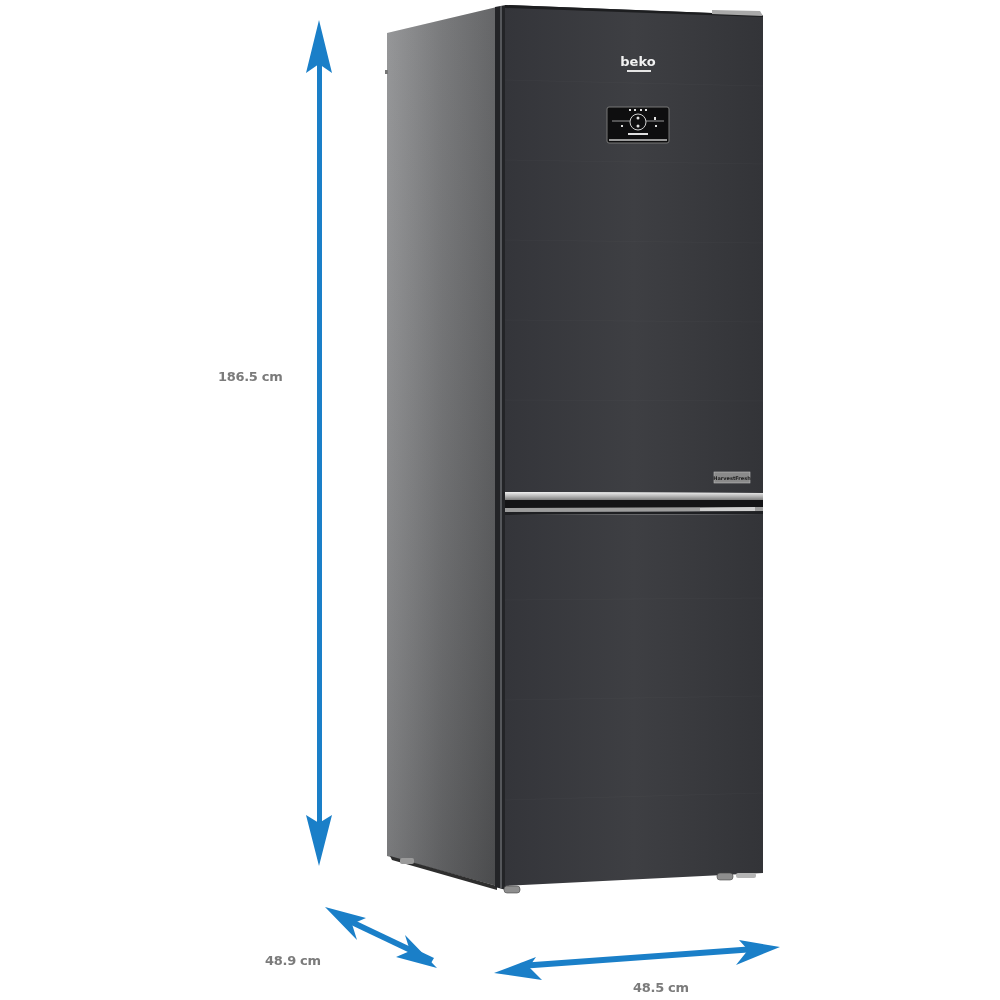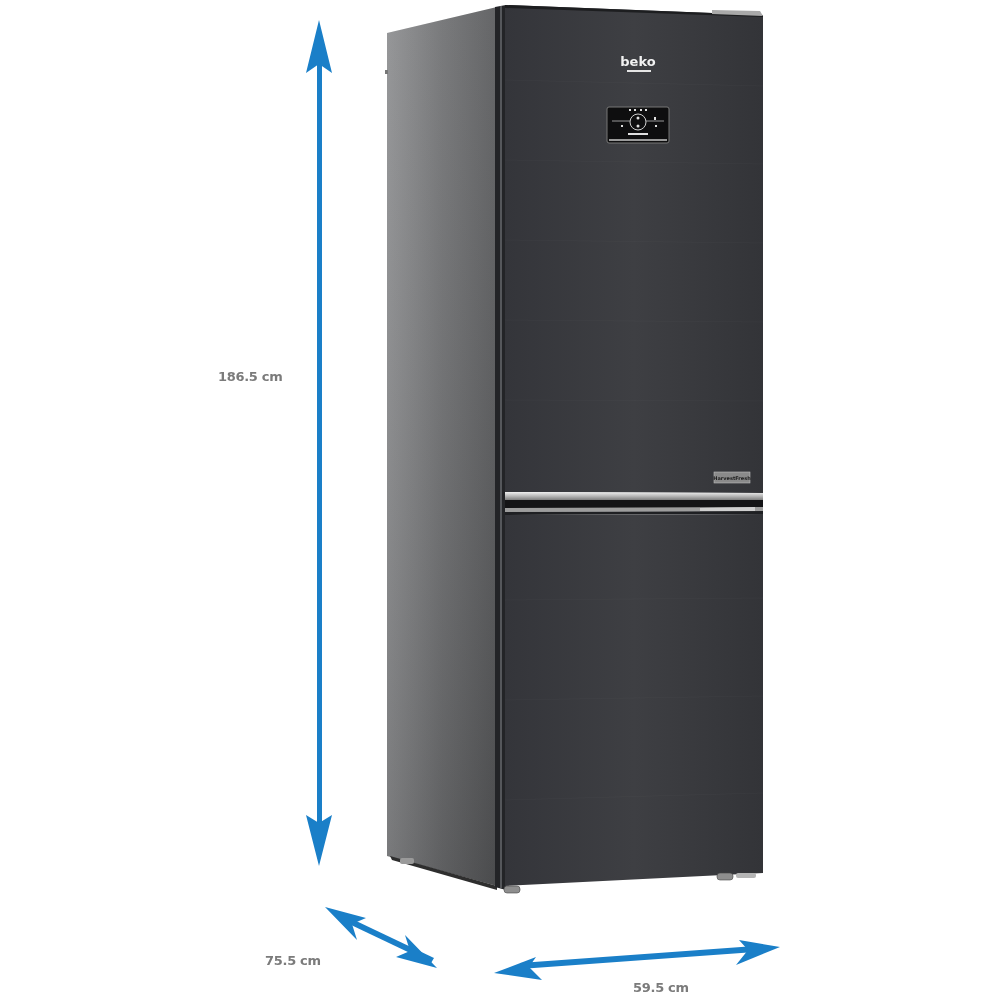--- a/index.html
+++ b/index.html
@@ -136,15 +136,15 @@
     </g>
 
     <g fill="#1a7fc8">
       <polygon points="520,969 520,963 755,946 755,952"></polygon>
       <polygon points="494,973 536,957 529,967 542,980"></polygon>
       <polygon points="780,947 739,940 748,950 736,965"></polygon>
     </g>
   </svg>
 
   <div class="dim-label dim-height">186.5 cm</div>
-  <div class="dim-label dim-depth">75.5 cm</div>
-  <div class="dim-label dim-width">59.5 cm</div>
+  <div class="dim-label dim-depth">48.9 cm</div>
+  <div class="dim-label dim-width">48.5 cm</div>
 </div>
 
 </body></html>

